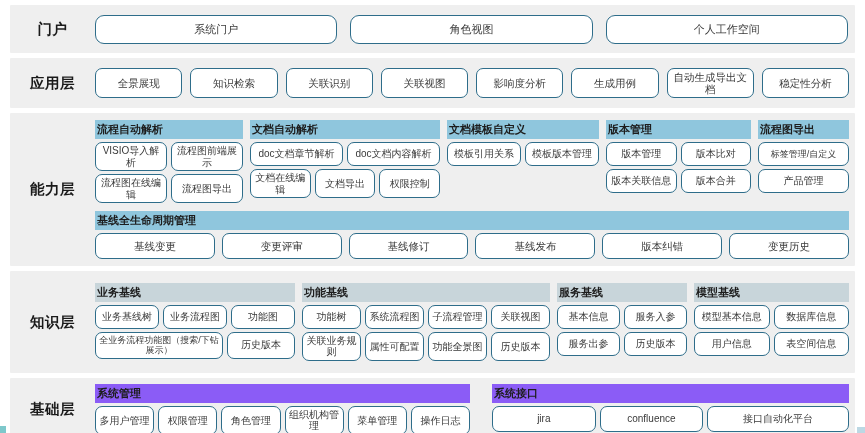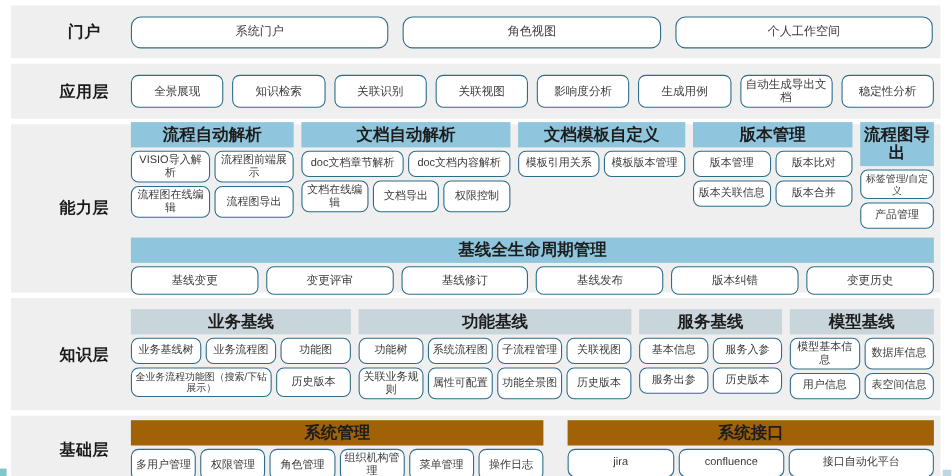--- a/index.html
+++ b/index.html
@@ -33,21 +33,20 @@
   }
   .layer-label {
     flex: 0 0 85px;
     display: flex;
     align-items: center;
     justify-content: center;
     font-size: 14.5px;
     font-weight: bold;
     color: #1a1a1a;
     letter-spacing: 0.5px;
-    padding-left: 24px;
   }
   .layer-body {
     flex: 1 1 auto;
     display: flex;
     flex-direction: column;
     justify-content: center;
     padding: 5px 6px 5px 0;
     gap: 4px;
     min-width: 0;
   }
@@ -73,31 +72,31 @@
   .row-portal .layer-body { padding-right: 7px; }
   .portal-strip { display: flex; gap: 13px; }
   .portal-strip .pill { flex: 1 1 0; min-height: 29px; font-size: 11px; border-radius: 9px; }
 
   
   .app-strip { display: flex; gap: 8px; }
   .app-strip .pill { flex: 1 1 0; min-height: 26px; font-size: 10.5px; }
 
   
   .grp-header {
-    text-align: center;
-    font-size: 15px;
+    text-align: left;
+    font-size: 11px;
     font-weight: bold;
     color: #1d1d1d;
     padding: 3px 2px 3px 2px;
     line-height: 1.15;
     box-sizing: border-box;
   }
   .grp-header.ability { background: #8fc6dd; }
   .grp-header.knowledge { background: #c8d5da; }
-  .grp-header.base { background: #a16207; }
+  .grp-header.base { background: #8b5cf6; }
 
   
   .col-wrap { display: flex; gap: 7px; align-items: stretch; }
   .col { display: flex; flex-direction: column; gap: 3px; min-width: 0; }
   .col-rows { display: flex; flex-direction: column; gap: 3px; }
   .btn-line { display: flex; gap: 4px; }
   .btn-line .pill { flex: 1 1 0; min-width: 0; }
 
   .full-band { display: flex; flex-direction: column; gap: 3px; margin-top: 4px; }
   .full-band .grp-header { width: 100%; }

